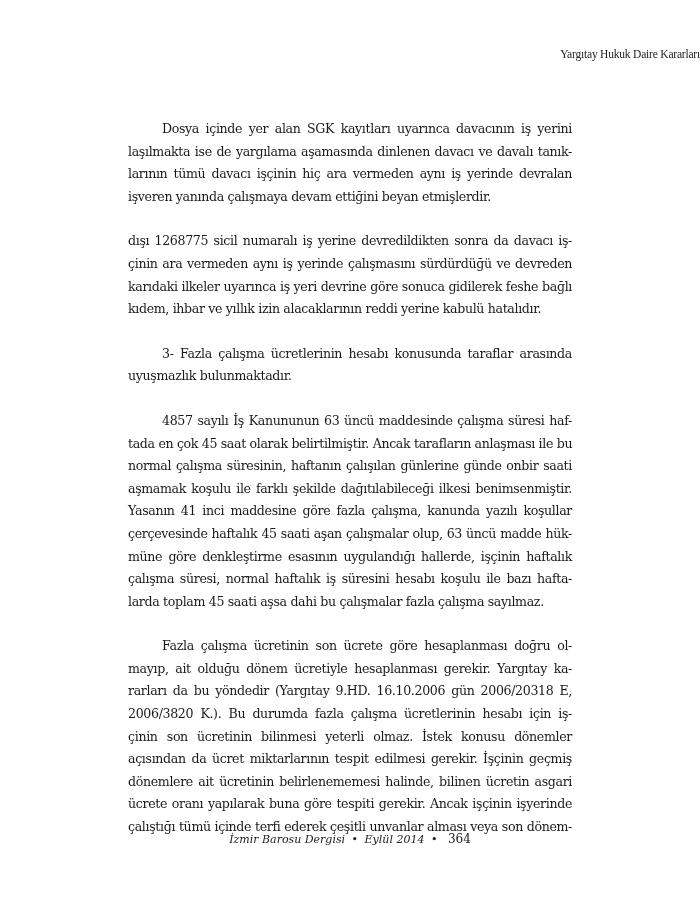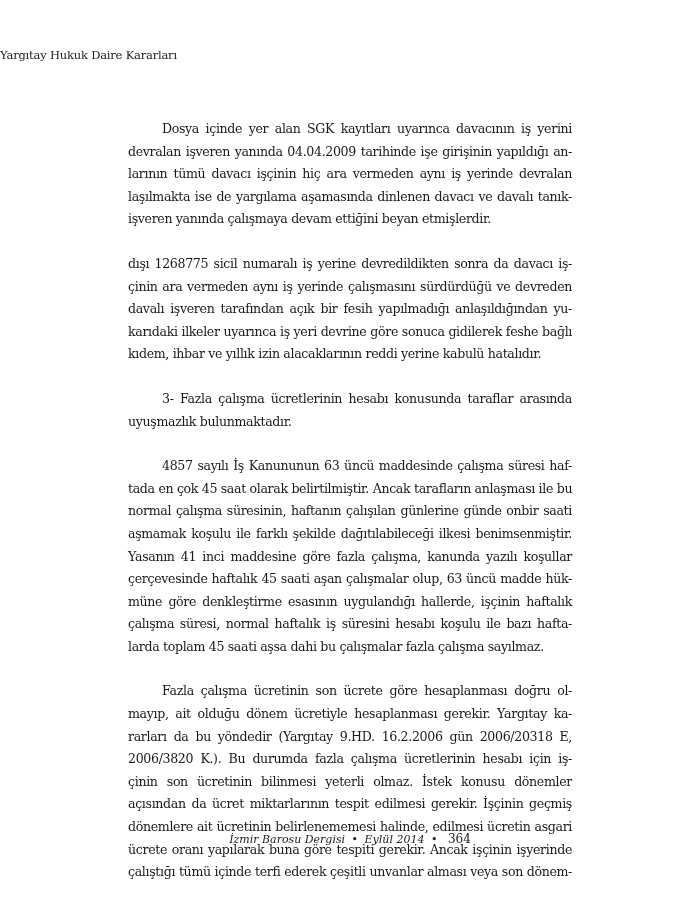--- a/index.html
+++ b/index.html
@@ -1,48 +1,46 @@
 <!DOCTYPE html>
 <html><head>
 <meta charset="utf-8">
 <style>
   html, body { margin: 0; padding: 0; background: #ffffff; }
   body { width: 700px; height: 917px; position: relative; overflow: hidden;
          font-family: "DejaVu Serif", "Liberation Serif", serif; color: #1a1a1a; }
-  .running-head { position: absolute; top: 48px; left: 0; width: 700px; text-align: left;
-                  font-size: 11.5px; letter-spacing: -0.2px; color: #222; }
+  .running-head { position: absolute; top: 48px; left: 0; width: 700px; text-align: right;
+                  font-size: 11.5px; letter-spacing: -0.2px; color: #222; font-family: Liberation Serif, serif; }
   .body-text { position: absolute; top: 118px; left: 128px; width: 444px; }
   .line { display: block; font-size: 12.6px; line-height: 22.6px; height: 22.6px;
           white-space: nowrap; text-align: justify; text-align-last: justify; letter-spacing: -0.35px; }
   .line.last { text-align-last: left; }
   .line.indent { padding-left: 34px; box-sizing: border-box; }
   .para { margin-bottom: 22px; }
   .footer { position: absolute; top: 832px; left: 0; width: 700px; text-align: center;
             font-size: 11px; color: #222; }
   .footer .italic { font-style: italic; }
   .footer .page { font-size: 12px; font-style: normal; margin-left: 4px; }
   .bullet { margin: 0 3px; }
 </style>
 </head>
 <body>
 
 <div class="running-head">Yargıtay Hukuk Daire Kararları</div>
 
 <div class="body-text">
   <div class="para">
     <span class="line indent">Dosya içinde yer alan SGK kayıtları uyarınca davacının iş yerini</span>
-    <span class="line">devralan işveren yanında 04.04.2009 tarihinde işe girişinin yapıldığı an-</span>
+    <span class="line">laşılmakta ise de yargılama aşamasında dinlenen davacı ve davalı tanık-</span>
     <span class="line">larının tümü  davacı işçinin hiç ara vermeden aynı iş yerinde devralan</span>
-    <span class="line">laşılmakta ise de yargılama aşamasında dinlenen davacı ve davalı tanık-</span>
     <span class="line last">işveren yanında çalışmaya devam ettiğini beyan etmişlerdir.</span>
   </div>
   <div class="para">
     <span class="line">dışı 1268775 sicil numaralı iş yerine devredildikten sonra da davacı iş-</span>
     <span class="line">çinin ara vermeden aynı iş yerinde çalışmasını sürdürdüğü ve devreden</span>
-    <span class="line">davalı işveren tarafından açık bir fesih yapılmadığı anlaşıldığından yu-</span>
     <span class="line">karıdaki ilkeler uyarınca iş yeri devrine göre sonuca gidilerek feshe bağlı</span>
     <span class="line last">kıdem, ihbar ve yıllık izin alacaklarının reddi yerine kabulü hatalıdır.</span>
   </div>
   <div class="para">
     <span class="line indent">3- Fazla çalışma ücretlerinin hesabı konusunda taraflar arasında</span>
     <span class="line last">uyuşmazlık bulunmaktadır.</span>
   </div>
   <div class="para">
     <span class="line indent">4857 sayılı İş Kanununun 63 üncü maddesinde çalışma süresi haf-</span>
     <span class="line">tada en çok 45 saat olarak belirtilmiştir. Ancak tarafların anlaşması ile bu</span>
@@ -50,25 +48,25 @@
     <span class="line">aşmamak koşulu ile farklı şekilde dağıtılabileceği ilkesi benimsenmiştir.</span>
     <span class="line">Yasanın 41 inci maddesine göre fazla çalışma, kanunda yazılı koşullar</span>
     <span class="line">çerçevesinde haftalık 45 saati aşan çalışmalar olup, 63 üncü madde hük-</span>
     <span class="line">müne göre denkleştirme esasının uygulandığı hallerde, işçinin haftalık</span>
     <span class="line">çalışma süresi, normal haftalık iş süresini hesabı koşulu ile bazı hafta-</span>
     <span class="line last">larda toplam 45 saati aşsa dahi bu çalışmalar fazla çalışma sayılmaz.</span>
   </div>
   <div class="para">
     <span class="line indent">Fazla çalışma ücretinin son ücrete göre hesaplanması doğru ol-</span>
     <span class="line">mayıp, ait olduğu dönem ücretiyle hesaplanması gerekir. Yargıtay ka-</span>
-    <span class="line">rarları da bu yöndedir (Yargıtay 9.HD. 16.2.2006 gün 2006/20318 E,</span>
+    <span class="line">rarları da bu yöndedir (Yargıtay 9.HD. 16.10.2006 gün 2006/20318 E,</span>
     <span class="line">2006/3820 K.). Bu durumda fazla çalışma ücretlerinin hesabı için iş-</span>
     <span class="line">çinin son ücretinin bilinmesi yeterli olmaz. İstek konusu dönemler</span>
     <span class="line">açısından da ücret miktarlarının tespit edilmesi gerekir. İşçinin geçmiş</span>
-    <span class="line">dönemlere ait ücretinin belirlenememesi halinde, edilmesi ücretin asgari</span>
+    <span class="line">dönemlere ait ücretinin belirlenememesi halinde, bilinen ücretin asgari</span>
     <span class="line">ücrete oranı yapılarak buna göre tespiti gerekir. Ancak işçinin işyerinde</span>
     <span class="line">çalıştığı tümü içinde terfi ederek çeşitli unvanlar alması veya son dönem-</span>
   </div>
 </div>
 
 <div class="footer">
   <span class="italic">İzmir Barosu Dergisi</span>
   <span class="bullet">•</span>
   <span class="italic">Eylül 2014</span>
   <span class="bullet">•</span>

